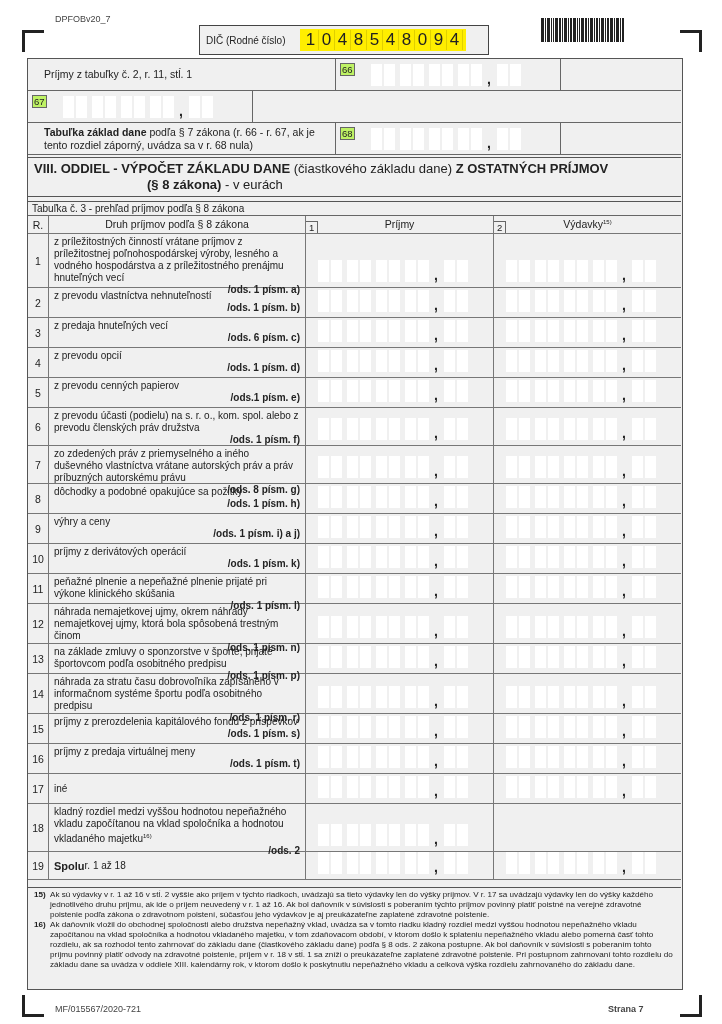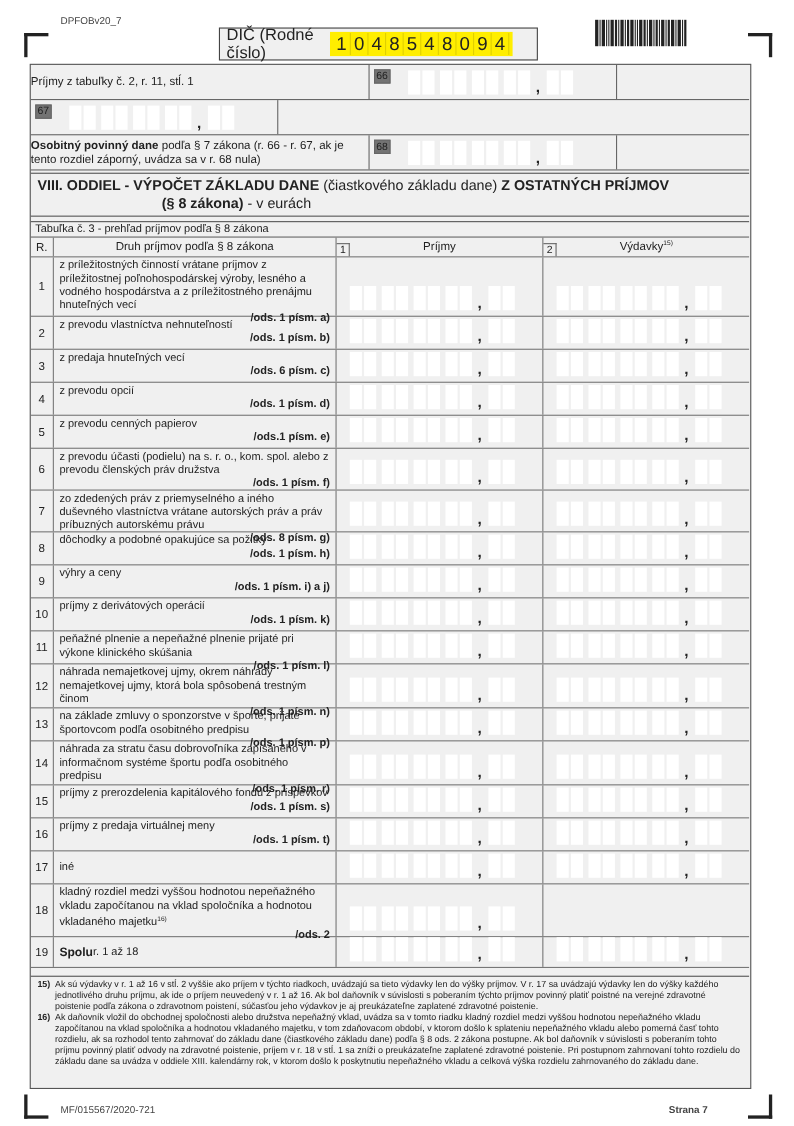--- a/index.html
+++ b/index.html
@@ -4,33 +4,33 @@
 <style>
   * { box-sizing: border-box; margin: 0; padding: 0; }
   body { width: 722px; height: 1024px; background: #ffffff; position: relative; font-family: "Liberation Sans", sans-serif; color: #222; overflow: hidden; }
   .corner { position: absolute; border-color: #222; border-style: solid; width: 22px; height: 22px; }
   .c-tl { left: 22px; top: 30px; border-width: 3px 0 0 3px; }
   .c-tr { left: 680px; top: 30px; border-width: 3px 3px 0 0; }
   .c-bl { left: 22px; top: 995px; border-width: 0 0 3px 3px; }
   .c-br { left: 680px; top: 995px; border-width: 0 3px 3px 0; }
   .form-id { position: absolute; left: 55px; top: 14px; font-size: 9px; color: #444; }
   .dic-box { position: absolute; left: 199px; top: 25px; width: 290px; height: 30px; border: 1.5px solid #444; background: #f0f0f0; display: flex; align-items: center; }
-  .dic-label { font-size: 15px; padding-left: 6px; width: 100px; color: #222; }
+  .dic-label { font-size: 10px; padding-left: 6px; width: 100px; color: #222; }
   .dic-digits { background: #ffee00; height: 22px; display: flex; align-items: center; padding: 0 3px; }
   .dic-digit { width: 16px; text-align: center; font-size: 17px; color: #222; border-right: 1px solid #e0d000; }
   .barcode { position: absolute; left: 541px; top: 18px; width: 120px; height: 24px; display: flex; gap: 1px; }
   .barcode span { background: #222; height: 100%; }
   .main-border { position: absolute; left: 27px; top: 58px; width: 656px; height: 932px; border: 1.5px solid #555; background: #f0f0f0; }
   .top-table { position: absolute; left: 0; top: 0; width: 653px; }
   .tt-row { display: flex; border-bottom: 1px solid #666; height: 32px; }
-  .tt-label { width: 308px; border-right: 1px solid #666; font-size: 10.5px; padding: 0 0; display: flex; align-items: center; line-height: 1.2; }
+  .tt-label { width: 308px; border-right: 1px solid #666; font-size: 10.5px; padding: 0 16px; display: flex; align-items: center; line-height: 1.2; }
   .tt-label b { font-weight: bold; }
   .tt-val { width: 225px; border-right: 1px solid #666; position: relative; }
   .tt-extra { flex: 1; }
-  .code-box { position: absolute; left: 4px; top: 4px; font-size: 9.5px; border: 1px solid #666; padding: 0 1px; line-height: 11px; background: #737373; }
+  .code-box { position: absolute; left: 4px; top: 4px; font-size: 9.5px; border: 1px solid #666; padding: 0 1px; line-height: 11px; background: #bef264; }
   .cells { position: absolute; display: flex; align-items: flex-end; }
   .cell { width: 11px; height: 22px; background: #fff; margin-right: 2px; }
   .cell.gap { margin-right: 5px; }
   .comma { font-size: 14px; font-weight: bold; margin: 0 6px 0 3px; line-height: 14px; }
   .section-title { position: absolute; left: 0; top: 98px; width: 653px; height: 40px; border-top: 1.5px solid #555; border-bottom: 1.5px solid #555; padding: 3px 6px; font-size: 13px; line-height: 16px; }
   .section-title b { font-weight: bold; }
   .section-title .l2 { padding-left: 113px; }
   .t3 { position: absolute; left: 0; top: 142px; width: 653px; border-top: 1.5px solid #555; }
   .t3-title { font-size: 10px; font-weight: normal; padding: 1px 4px; height: 14px; border-bottom: 1px solid #666; }
   .t3-row { display: flex; border-bottom: 1px solid #777; }
@@ -144,21 +144,21 @@
             <span class="cell"></span>
             <span class="comma">,</span>
             <span class="cell"></span>
             <span class="cell"></span>
           </div>
         </div>
         <div class="tt-extra"></div>
       </div>
       <div class="tt-row">
         <div class="tt-label">
-          <span><b>Osobitný povinný dane</b><span> podľa § 7 zákona (r. 66 - r. 67, ak je tento rozdiel záporný, uvádza sa v r. 68 nula)</span></span>
+          <span><b>Tabuľka základ dane</b><span> podľa § 7 zákona (r. 66 - r. 67, ak je tento rozdiel záporný, uvádza sa v r. 68 nula)</span></span>
         </div>
         <div class="tt-val">
           <span class="code-box">68</span>
           <div class="cells" style="left: 35px; bottom: 4px;">
             <span class="cell"></span>
             <span class="cell gap"></span>
             <span class="cell"></span>
             <span class="cell gap"></span>
             <span class="cell"></span>
             <span class="cell gap"></span>

